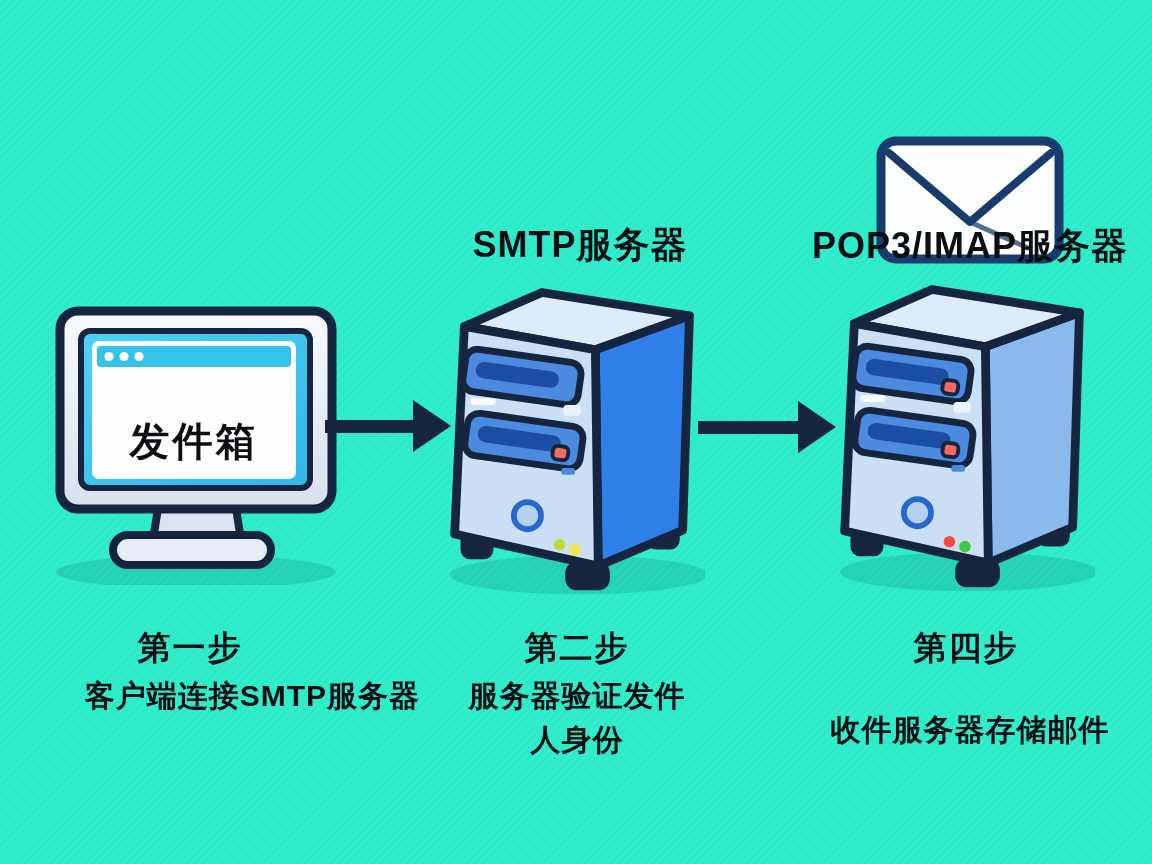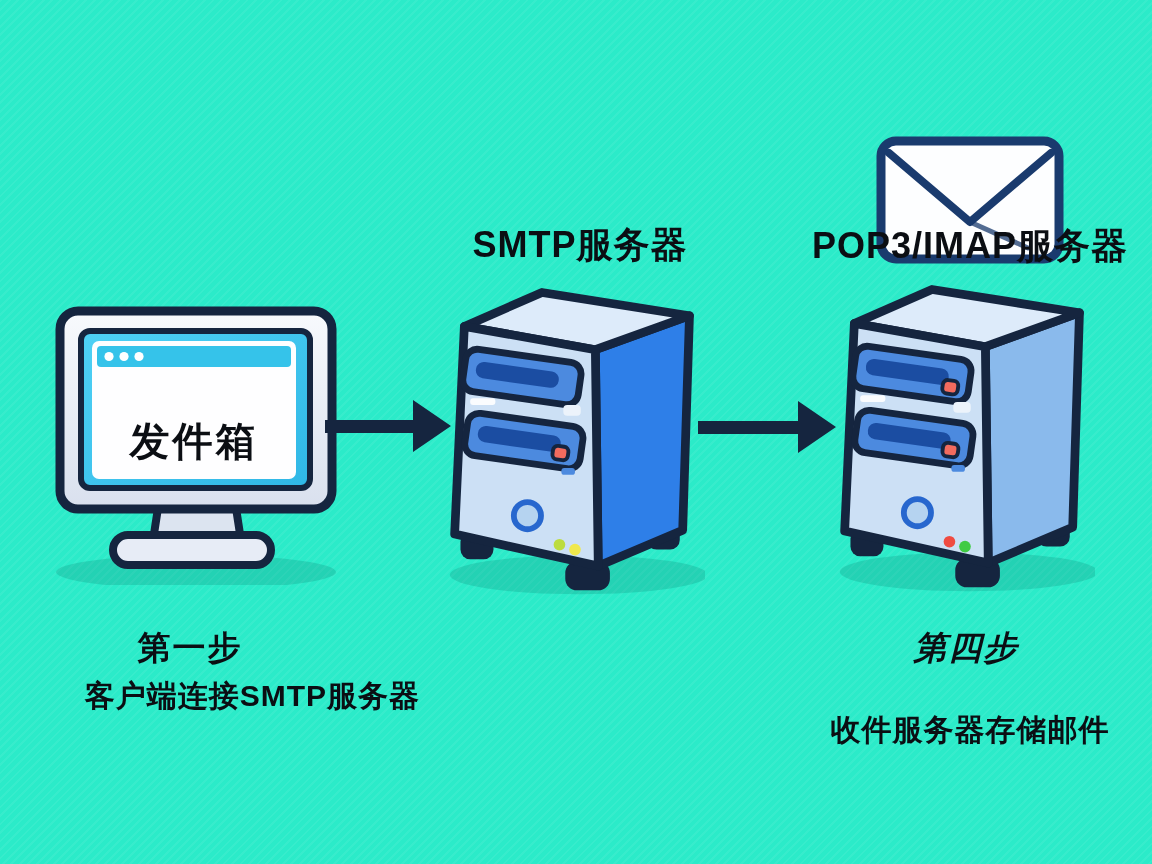--- a/index.html
+++ b/index.html
@@ -183,22 +183,25 @@
     <circle class="led led2" cx="136" cy="280" r="6"></circle>
   </svg>
   <div class="abs hdr" style="left:780px; top:222px; width:380px; z-index:3;">POP3/IMAP服务器</div>
 
   <div class="abs step-title" style="left:30px; top:626px; width:320px;">第一步</div>
   <div class="abs step-desc" style="left:32px; top:674px; width:388px;text-align:right;">
     <div class="step-line">客户端连接SMTP服务器</div>
 
   </div>
 
+  <div class="abs step-title" style="left:447px; top:626px; width:260px;">第二步</div>
   <div class="abs step-desc" style="left:427px; top:674px; width:300px;">
+    <div class="step-line">服务器验证发件</div>
+    <div class="step-line">人身份</div>
   </div>
 
-  <div class="abs step-title" style="left:820px; top:626px; width:292px;font-style:italic;">第四步</div>
+  <div class="abs step-title" style="left:820px; top:626px; width:292px;">第四步</div>
   <div class="abs step-desc" style="left:798px; top:676px; width:344px;margin-top:32px;">
     <div class="step-line">收件服务器存储邮件</div>
 
   </div>
 
 </div>
 
 </body></html>

